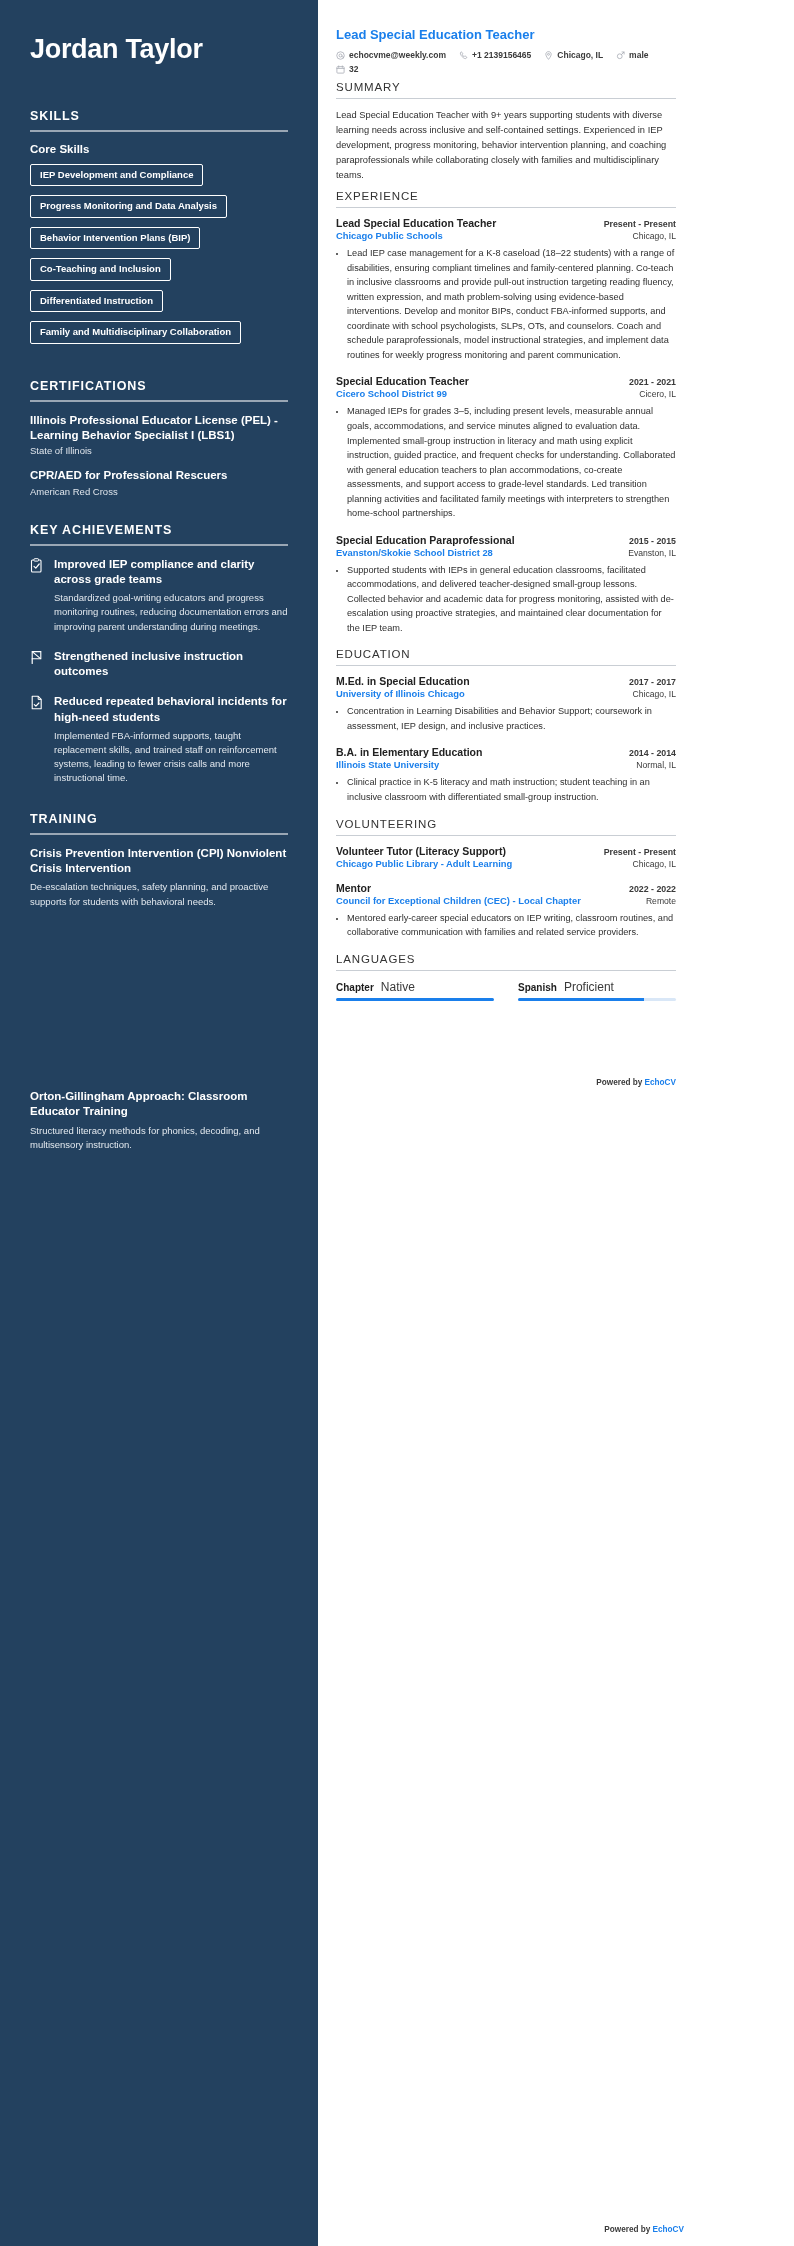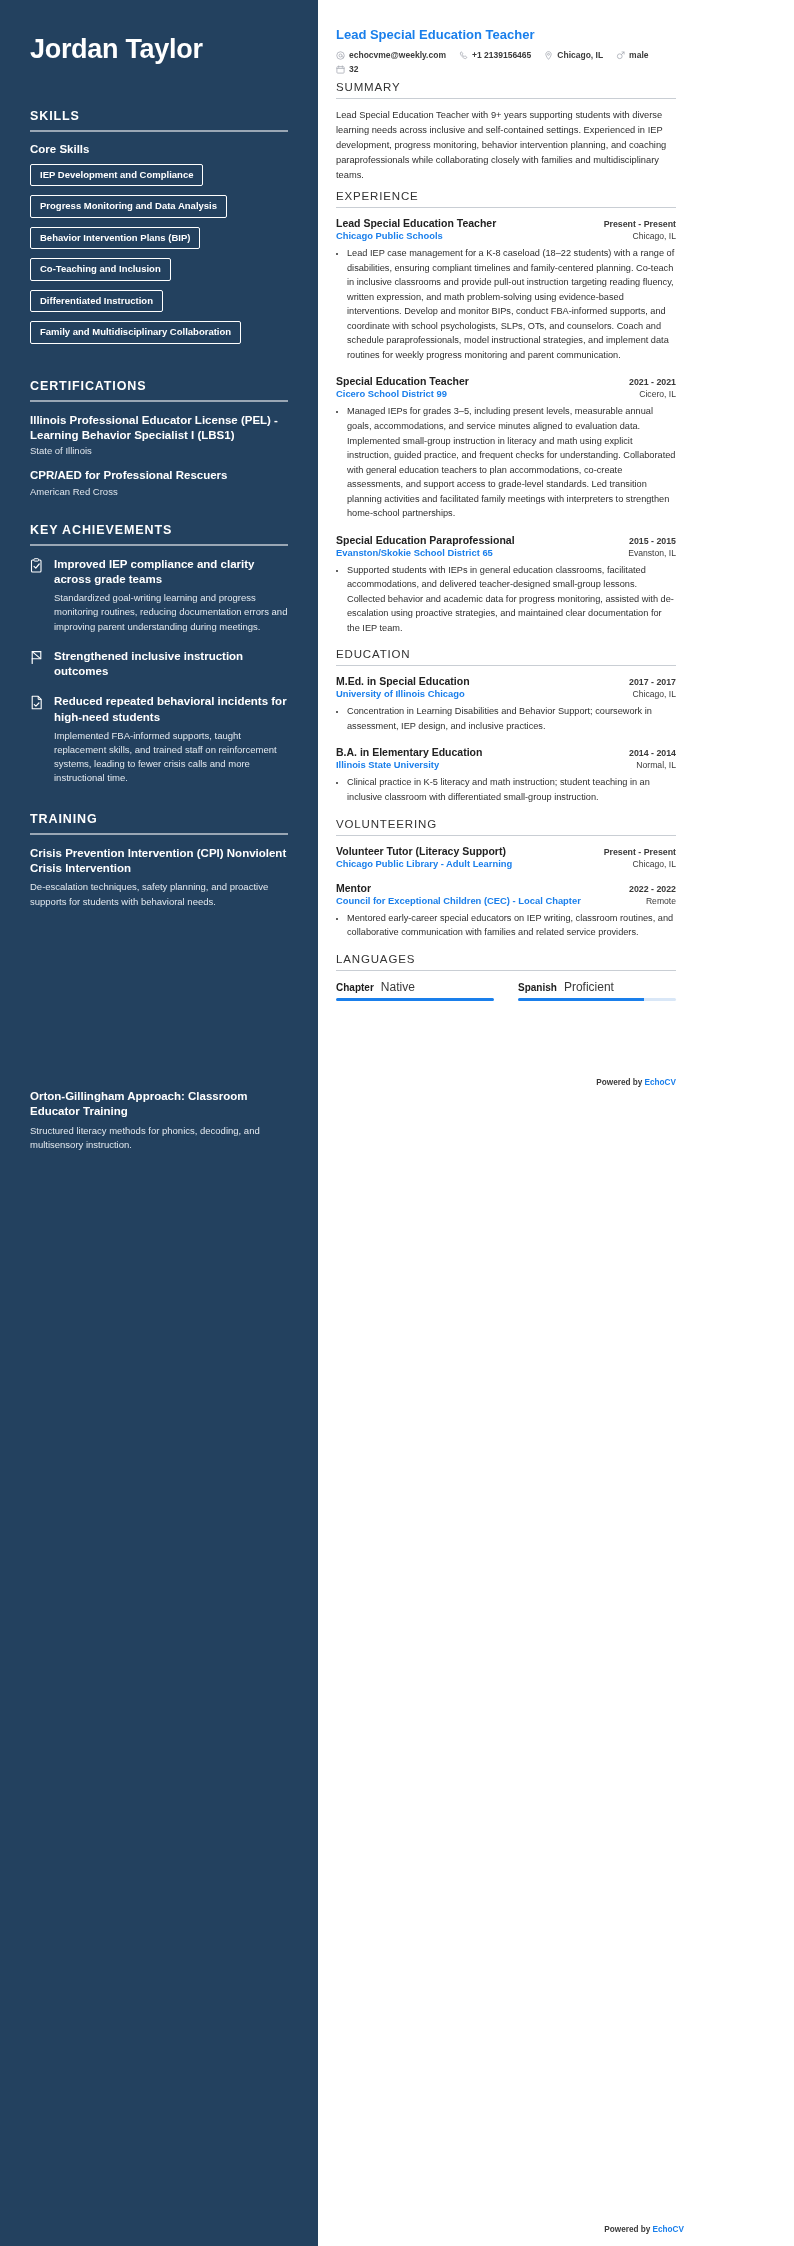--- a/index.html
+++ b/index.html
@@ -286,21 +286,21 @@
           <div class="ach-item">
             <span class="ach-icon">
               <svg width="14" height="15" viewBox="0 0 14 15">
                 <rect x="1.5" y="2" width="9.5" height="12" rx="1" fill="none" stroke="#fff" stroke-width="1.1"></rect>
                 <rect x="4" y="0.7" width="4.5" height="2.4" rx=".6" fill="#23415f" stroke="#fff" stroke-width="1"></rect>
                 <path d="M4 8.3l1.8 1.8L9.2 6" fill="none" stroke="#fff" stroke-width="1.2" stroke-linecap="round" stroke-linejoin="round"></path>
               </svg>
             </span>
             <div>
               <div class="ach-title">Improved IEP compliance and clarity across grade teams</div>
-              <div class="ach-desc">Standardized goal-writing learning and progress monitoring routines, reducing documentation errors and improving parent understanding during meetings.</div>
+              <div class="ach-desc">Standardized goal-writing educators and progress monitoring routines, reducing documentation errors and improving parent understanding during meetings.</div>
             </div>
           </div>
           <div class="ach-item">
             <span class="ach-icon">
               <svg width="14" height="15" viewBox="0 0 14 15">
                 <path d="M2.2 1.6h8.6v7.2H2.2z" fill="none" stroke="#fff" stroke-width="1.1"></path>
                 <path d="M2.2 1.6l8.6 7.2" stroke="#fff" stroke-width="1.1"></path>
                 <path d="M2.2 8.8v4.6" stroke="#fff" stroke-width="1.2" stroke-linecap="round"></path>
               </svg>
             </span>
@@ -427,21 +427,21 @@
             <ul class="bullets">
               <li>Managed IEPs for grades 3–5, including present levels, measurable annual goals, accommodations, and service minutes aligned to evaluation data. Implemented small-group instruction in literacy and math using explicit instruction, guided practice, and frequent checks for understanding. Collaborated with general education teachers to plan accommodations, co-create assessments, and support access to grade-level standards. Led transition planning activities and facilitated family meetings with interpreters to strengthen home-school partnerships.</li>
             </ul>
           </div>
           <div class="entry">
             <div class="entry-top">
               <div class="entry-role">Special Education Paraprofessional</div>
               <div class="entry-dates">2015 - 2015</div>
             </div>
             <div class="entry-sub">
-              <div class="entry-org">Evanston/Skokie School District 65</div>
+              <div class="entry-org">Evanston/Skokie School District 28</div>
               <div class="entry-loc">Evanston, IL</div>
             </div>
             <ul class="bullets">
               <li>Supported students with IEPs in general education classrooms, facilitated accommodations, and delivered teacher-designed small-group lessons. Collected behavior and academic data for progress monitoring, assisted with de-escalation using proactive strategies, and maintained clear documentation for the IEP team.</li>
             </ul>
           </div>
         </div>
     </section>
 
     <section class="main-sec">

